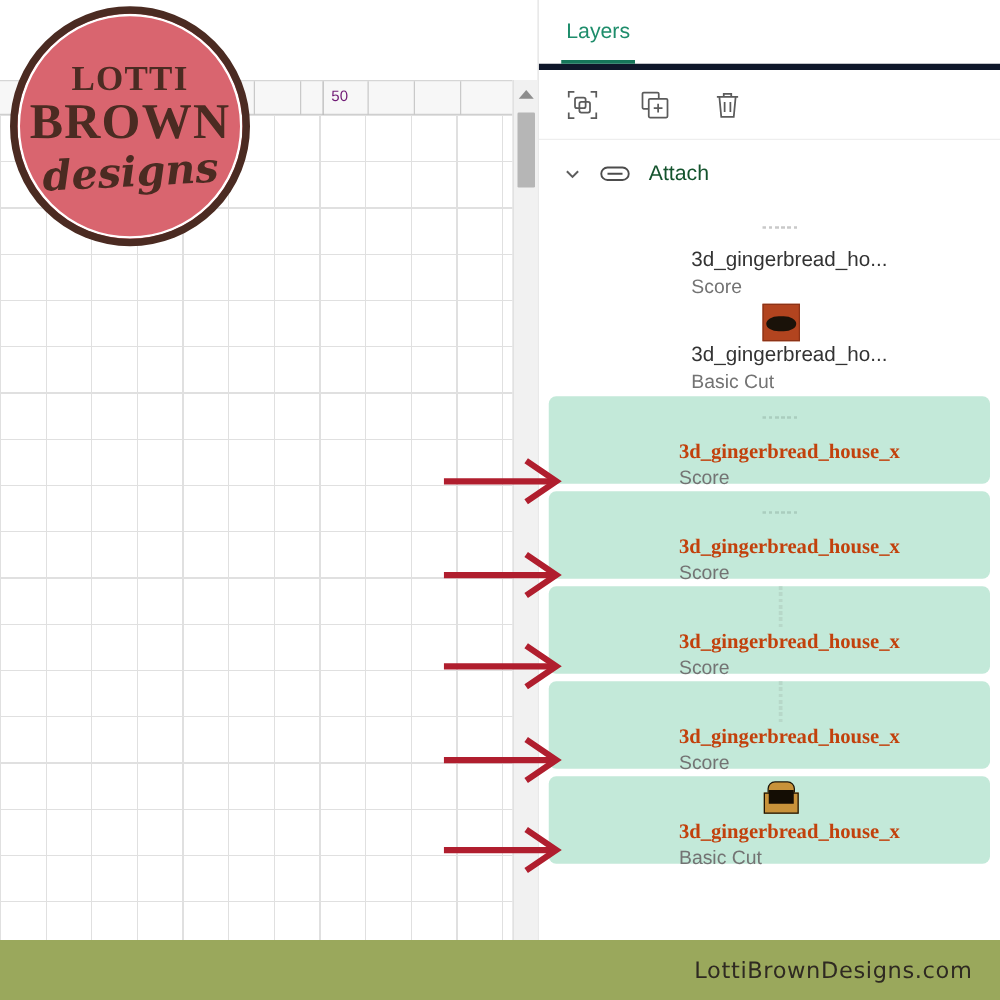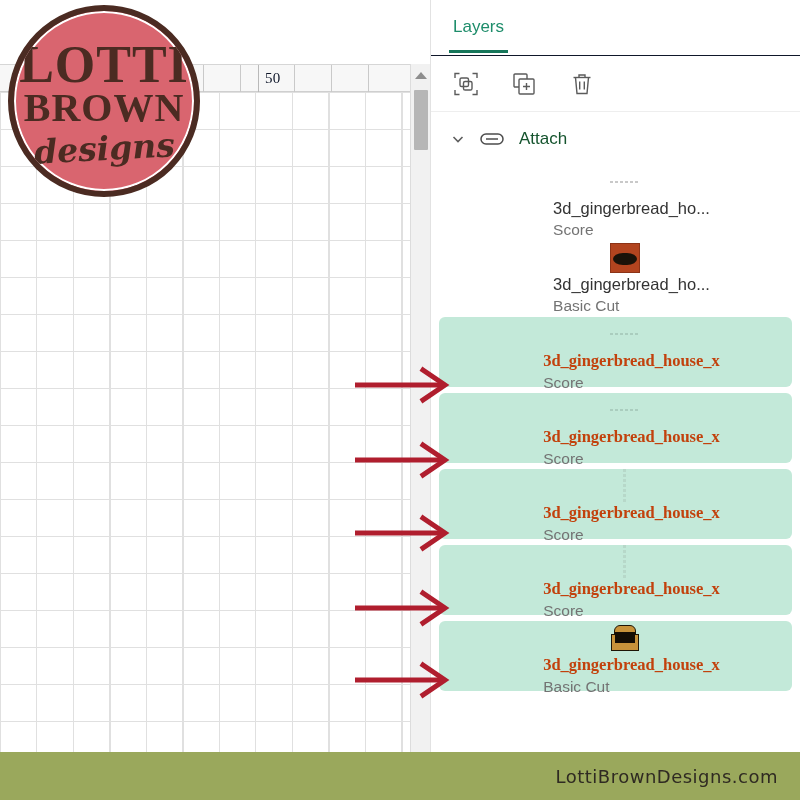--- a/index.html
+++ b/index.html
@@ -23,22 +23,22 @@
     width: 410px; height: 28px;
     background: #f7f7f7;
     border-top: 1px solid #d6d6d6;
     border-bottom: 1px solid #cfcfcf;
   }
   .ruler-tickgroup { position: absolute; left: 0; top: 0; width: 410px; height: 28px; }
   .ruler-major {
     position: absolute; top: 0; width: 1px; height: 28px; background: #c9c9c9;
   }
   .ruler-label {
-    position: absolute; top: 5px; font-size: 15px; color: #0f172a;
-    font-family: Liberation Serif, serif; letter-spacing: .2px;
+    position: absolute; top: 5px; font-size: 12px; color: #701a75;
+    font-family: Liberation Sans, sans-serif; letter-spacing: .2px;
   }
   .grid-area {
     position: absolute; left: 0; top: 92px;
     width: 410px; height: 660px;
     background:
       repeating-linear-gradient(to right, #cfcfcf 0 1px, transparent 1px 36.5px),
       repeating-linear-gradient(to bottom, #cfcfcf 0 1px, transparent 1px 37px),
       #ffffff;
   }
   .grid-area::before {
@@ -83,41 +83,41 @@
     display: flex; flex-direction: column;
     align-items: center; justify-content: center;
     color: #4b2b22; overflow: hidden;
     z-index: 6;
   }
   .logo-l1, .logo-l2 {
     font-family: "Liberation Serif", serif;
     font-weight: 700; letter-spacing: 1px; line-height: .95;
     color: #4b2b22;
   }
-  .logo-l1 { font-size: 52px; margin-top: 6px; }
+  .logo-l1 { font-size: 28px; margin-top: 6px; }
   .logo-l2 { font-size: 40px; }
   .logo-l3 {
     font-family: "DejaVu Serif", serif;
     font-style: italic; font-size: 33px; font-weight: 700;
     color: #4b2b22; margin-top: 2px; transform: rotate(-3deg);
   }
 
   
   .panel {
     position: absolute; left: 430px; top: 0;
     width: 370px; height: 752px;
     background: #ffffff;
     border-left: 1px solid #e2e2e2;
     overflow: hidden;
   }
   .tabs {
     position: relative; height: 56px;
     display: flex; align-items: center;
     padding-left: 18px; gap: 30px;
-    border-bottom: 1px solid #0f172a;
+    border-bottom: 5px solid #0f172a;
   }
   .tab {
     font-size: 17px; color: #777777; padding: 0 4px 16px 4px;
     position: relative; top: 7px; cursor: pointer;
   }
   .tab.active { color: #1e8d6b; }
   .tab.active::after {
     content: ""; position: absolute; left: 0; right: 0; bottom: 0;
     height: 3px; background: #16765a;
   }

